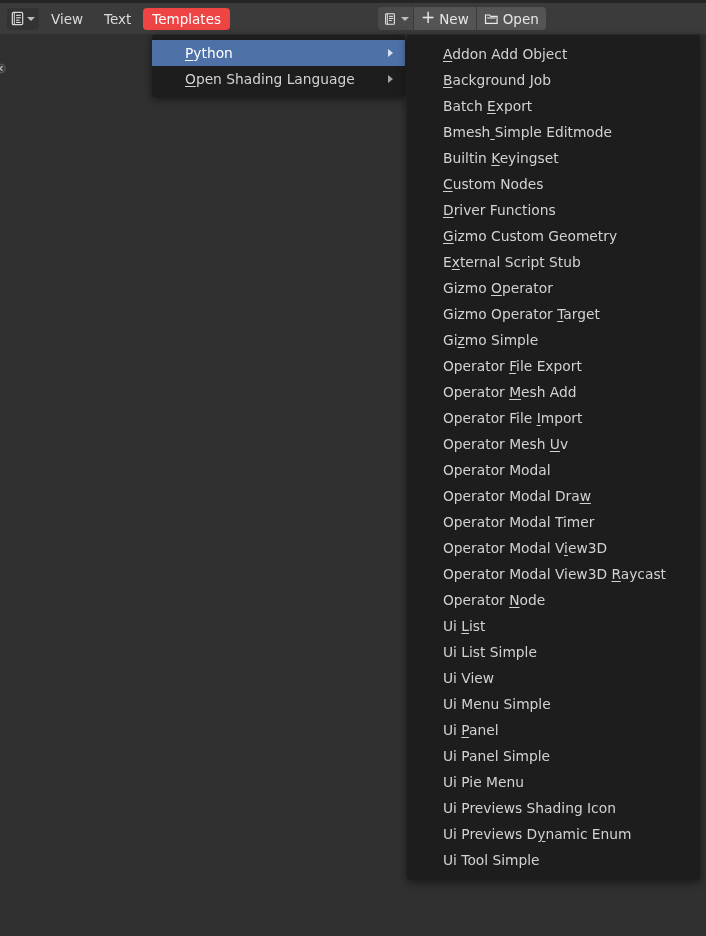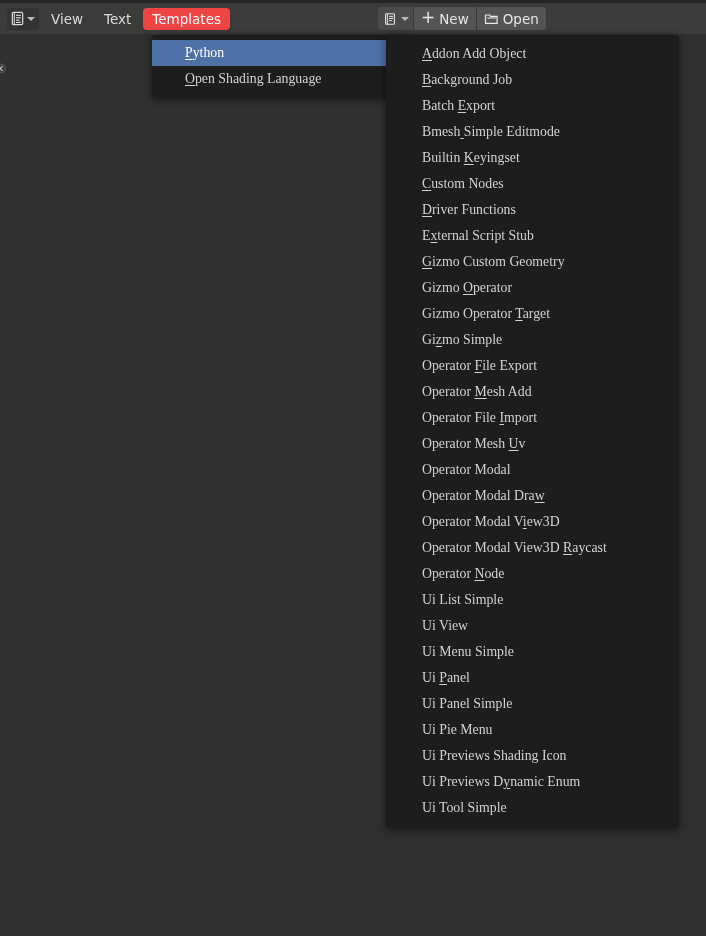--- a/index.html
+++ b/index.html
@@ -132,21 +132,20 @@
   .mrow {
     height: 26px;
     display: flex;
     align-items: center;
     padding-left: 36px;
     padding-right: 6px;
     font-size: 13.8px;
     color: #d2d2d2;
     white-space: nowrap;
     position: relative;
-    font-family: Liberation Serif, serif;
   }
   .mrow.hl {
     background: #4e71a8;
     color: #ffffff;
   }
   .mrow .sub-arrow {
     position: absolute;
     right: 12px;
     width: 0; height: 0;
     border-top: 4px solid transparent;
@@ -160,21 +159,21 @@
 
   
   #templates-menu {
     left: 152px; top: 35px;
     width: 253px;
   }
   #templates-menu .mrow { padding-left: 33px; }
 
   
   #python-menu {
-    left: 386px; top: 35px;
+    left: 407px; top: 35px;
     width: 293px;
     padding: 6px 0 7px 0;
   }
   #python-menu .mrow { padding-left: 36px; }
 </style>
 </head>
 <body>
 
 <div class="top-strip"></div>
 
@@ -265,26 +264,26 @@
     <div class="mrow">
       <span>Builtin <span class="acc">K</span>eyingset</span>
     </div>
     <div class="mrow">
       <span><span class="acc">C</span>ustom Nodes</span>
     </div>
     <div class="mrow">
       <span><span class="acc">D</span>river Functions</span>
     </div>
     <div class="mrow">
+      <span><span class="acc">G</span>izmo Custom Geometry</span>
+    </div>
+    <div class="mrow">
       <span>E<span class="acc">x</span>ternal Script Stub</span>
     </div>
     <div class="mrow">
-      <span><span class="acc">G</span>izmo Custom Geometry</span>
-    </div>
-    <div class="mrow">
       <span>Gizmo <span class="acc">O</span>perator</span>
     </div>
     <div class="mrow">
       <span>Gizmo Operator <span class="acc">T</span>arget</span>
     </div>
     <div class="mrow">
       <span>Gi<span class="acc">z</span>mo Simple</span>
     </div>
     <div class="mrow">
       <span>Operator <span class="acc">F</span>ile Export</span>
@@ -298,29 +297,35 @@
     <div class="mrow">
       <span>Operator Mesh <span class="acc">U</span>v</span>
     </div>
     <div class="mrow">
       <span>Operator Modal</span>
     </div>
     <div class="mrow">
       <span>Operator Modal Dra<span class="acc">w</span></span>
     </div>
     <div class="mrow">
+      <span>Operator Modal Timer</span>
+    </div>
+    <div class="mrow">
       <span>Operator Modal V<span class="acc">i</span>ew3D</span>
     </div>
     <div class="mrow">
       <span>Operator Modal View3D <span class="acc">R</span>aycast</span>
     </div>
     <div class="mrow">
       <span>Operator <span class="acc">N</span>ode</span>
     </div>
     <div class="mrow">
+      <span>Ui <span class="acc">L</span>ist</span>
+    </div>
+    <div class="mrow">
       <span>Ui List Simple</span>
     </div>
     <div class="mrow">
       <span>Ui View</span>
     </div>
     <div class="mrow">
       <span>Ui Menu Simple</span>
     </div>
     <div class="mrow">
       <span>Ui <span class="acc">P</span>anel</span>

